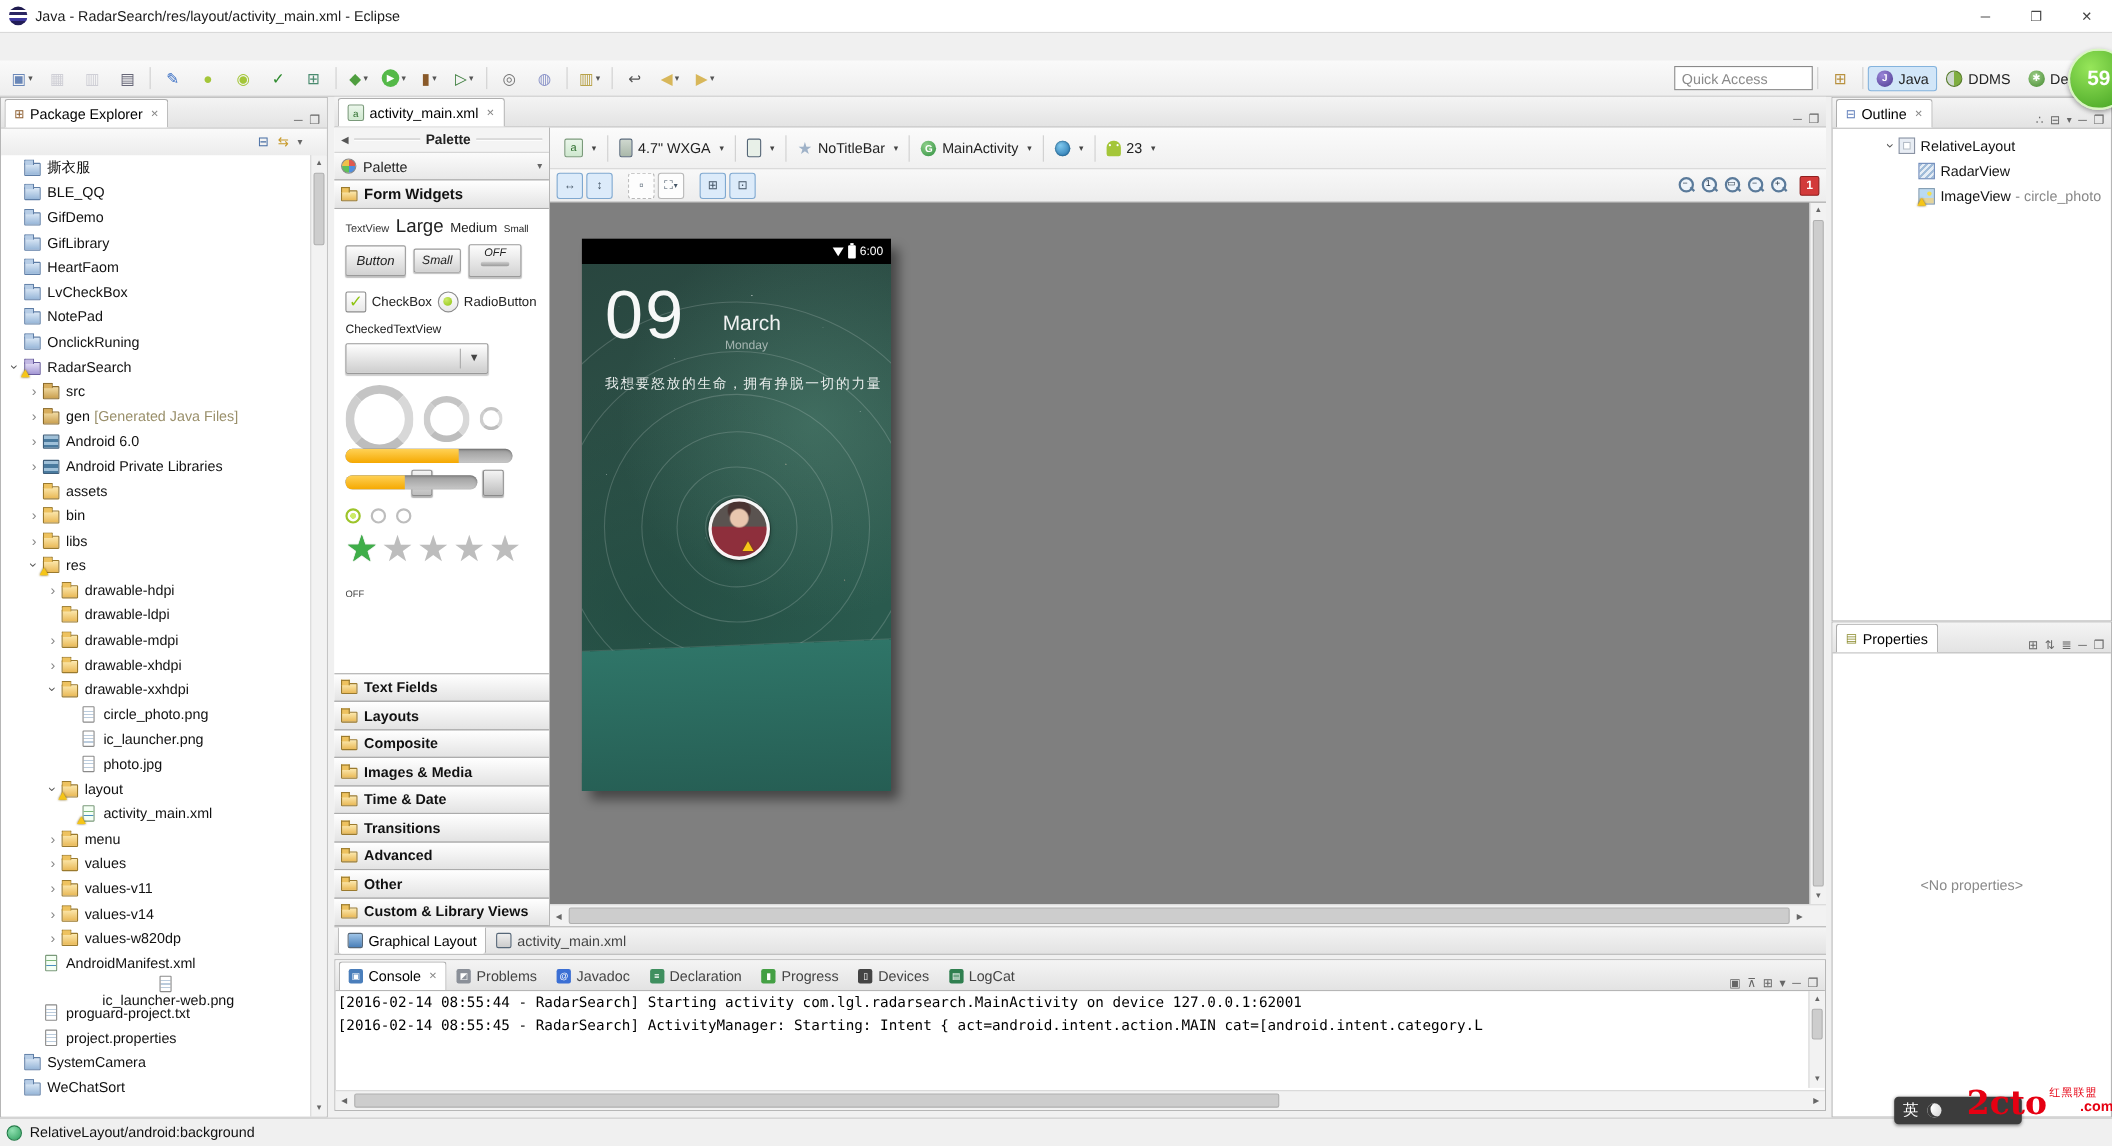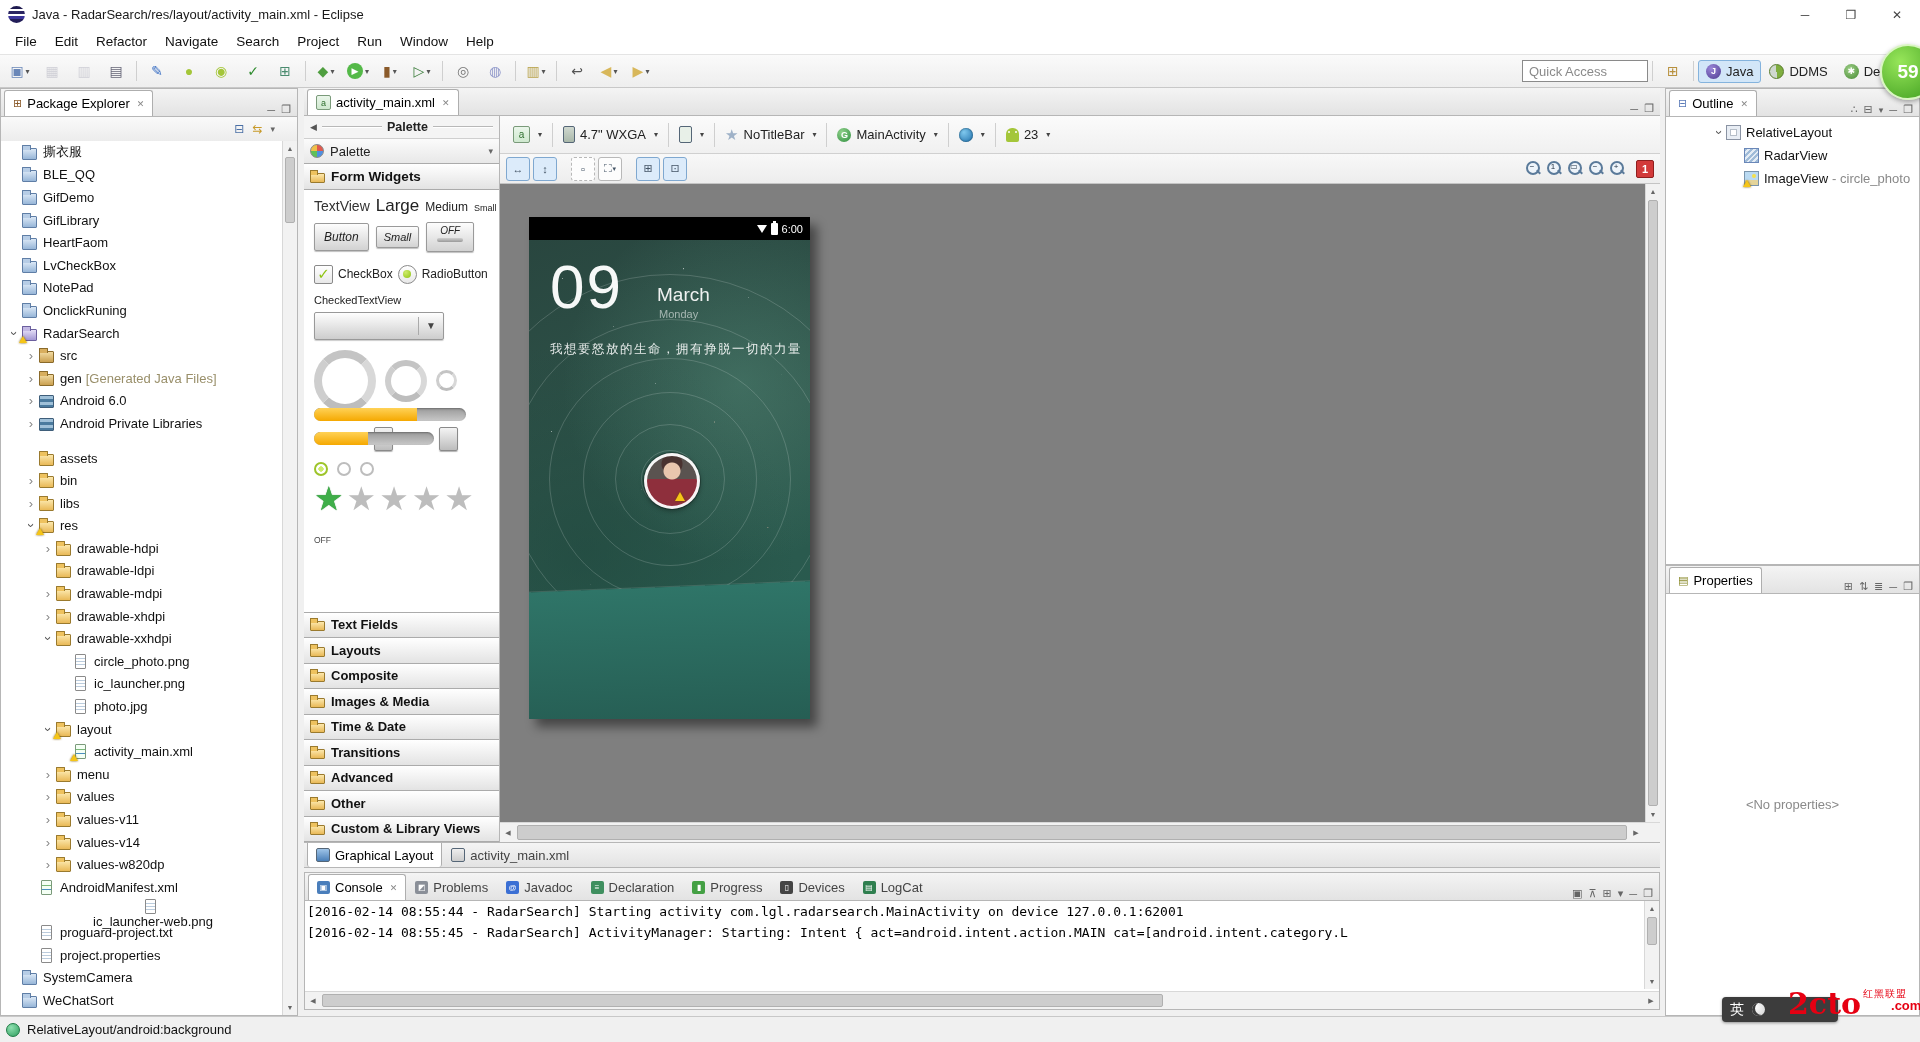--- a/index.html
+++ b/index.html
@@ -241,31 +241,20 @@
   <div class="titlebar">
     <span class="ecl-icon"></span>
     <span class="wtitle">Java - RadarSearch/res/layout/activity_main.xml - Eclipse</span>
     <div class="wbtns">
       <div class="wbtn">─</div>
       <div class="wbtn">❐</div>
       <div class="wbtn close">✕</div>
     </div>
   </div>
 
-  <div class="menubar" id="menubar">
-      <span class="mitem">File</span>
-      <span class="mitem">Edit</span>
-      <span class="mitem">Refactor</span>
-      <span class="mitem">Navigate</span>
-      <span class="mitem">Search</span>
-      <span class="mitem">Project</span>
-      <span class="mitem">Run</span>
-      <span class="mitem">Window</span>
-      <span class="mitem">Help</span>
-    </div>
 
   <div class="toolbar">
     <span id="tb-icons" style="display:flex;align-items:center;">
         <div class="tbtn">
           <span class="g" style="color: rgb(106, 135, 184);">▣</span>
           <span class="dd">▾</span>
         </div>
         <div class="tbtn dis">
           <span class="g" style="color: rgb(153, 153, 170);">▦</span>
         </div>
@@ -436,21 +425,21 @@
         <div class="trow" style="padding-left: 23px;">
           <span class="tw">›</span>
           <span class="ti lib"></span>
           <span class="lbl">Android 6.0</span>
         </div>
         <div class="trow" style="padding-left: 23px;">
           <span class="tw">›</span>
           <span class="ti lib"></span>
           <span class="lbl">Android Private Libraries</span>
         </div>
-        <div class="trow" style="padding-left: 23px; margin-top: 12px;">
+        <div class="trow" style="padding-left: 23px;">
           <span class="tw"></span>
           <span class="ti fold"></span>
           <span class="lbl">assets</span>
         </div>
         <div class="trow" style="padding-left: 23px;">
           <span class="tw">›</span>
           <span class="ti fold"></span>
           <span class="lbl">bin</span>
         </div>
         <div class="trow" style="padding-left: 23px;">
@@ -608,21 +597,21 @@
         <span>Palette</span>
         <span style="margin-left:auto;font-size:9px;color:#666;">▾</span>
       </div>
       <div class="pcat fw">
         <span class="fico"></span>
         <span>Form Widgets</span>
       </div>
 
       <div class="widgets" style="height:435px;">
         <div class="wrow" style="top:6px;gap:6px;align-items:baseline;">
-          <span style="font-size:14px;color:#333;text-align:center;">TextView</span>
+          <span style="font-size:10px;color:#333;text-align:center;">TextView</span>
           <span style="font-size:17px;color:#222;">Large</span>
           <span style="font-size:12px;color:#222;">Medium</span>
           <span style="font-size:9px;color:#222;">Small</span>
         </div>
         <div class="wrow" style="top:32px;gap:7px;">
           <span class="pbtn" style="padding:6px 9px;font-size:12px;">Button</span>
           <span class="pbtn" style="padding:4px 7px;font-size:11px;">Small</span>
           <span class="pbtn" style="padding:2px 10px 9px;font-size:10px;flex-direction:column;">
             <span>OFF</span>
             <span style="display:block;width:26px;height:4px;background:linear-gradient(#cfcfcf,#9a9a9a);border-radius:2px;margin-top:2px;"></span>

